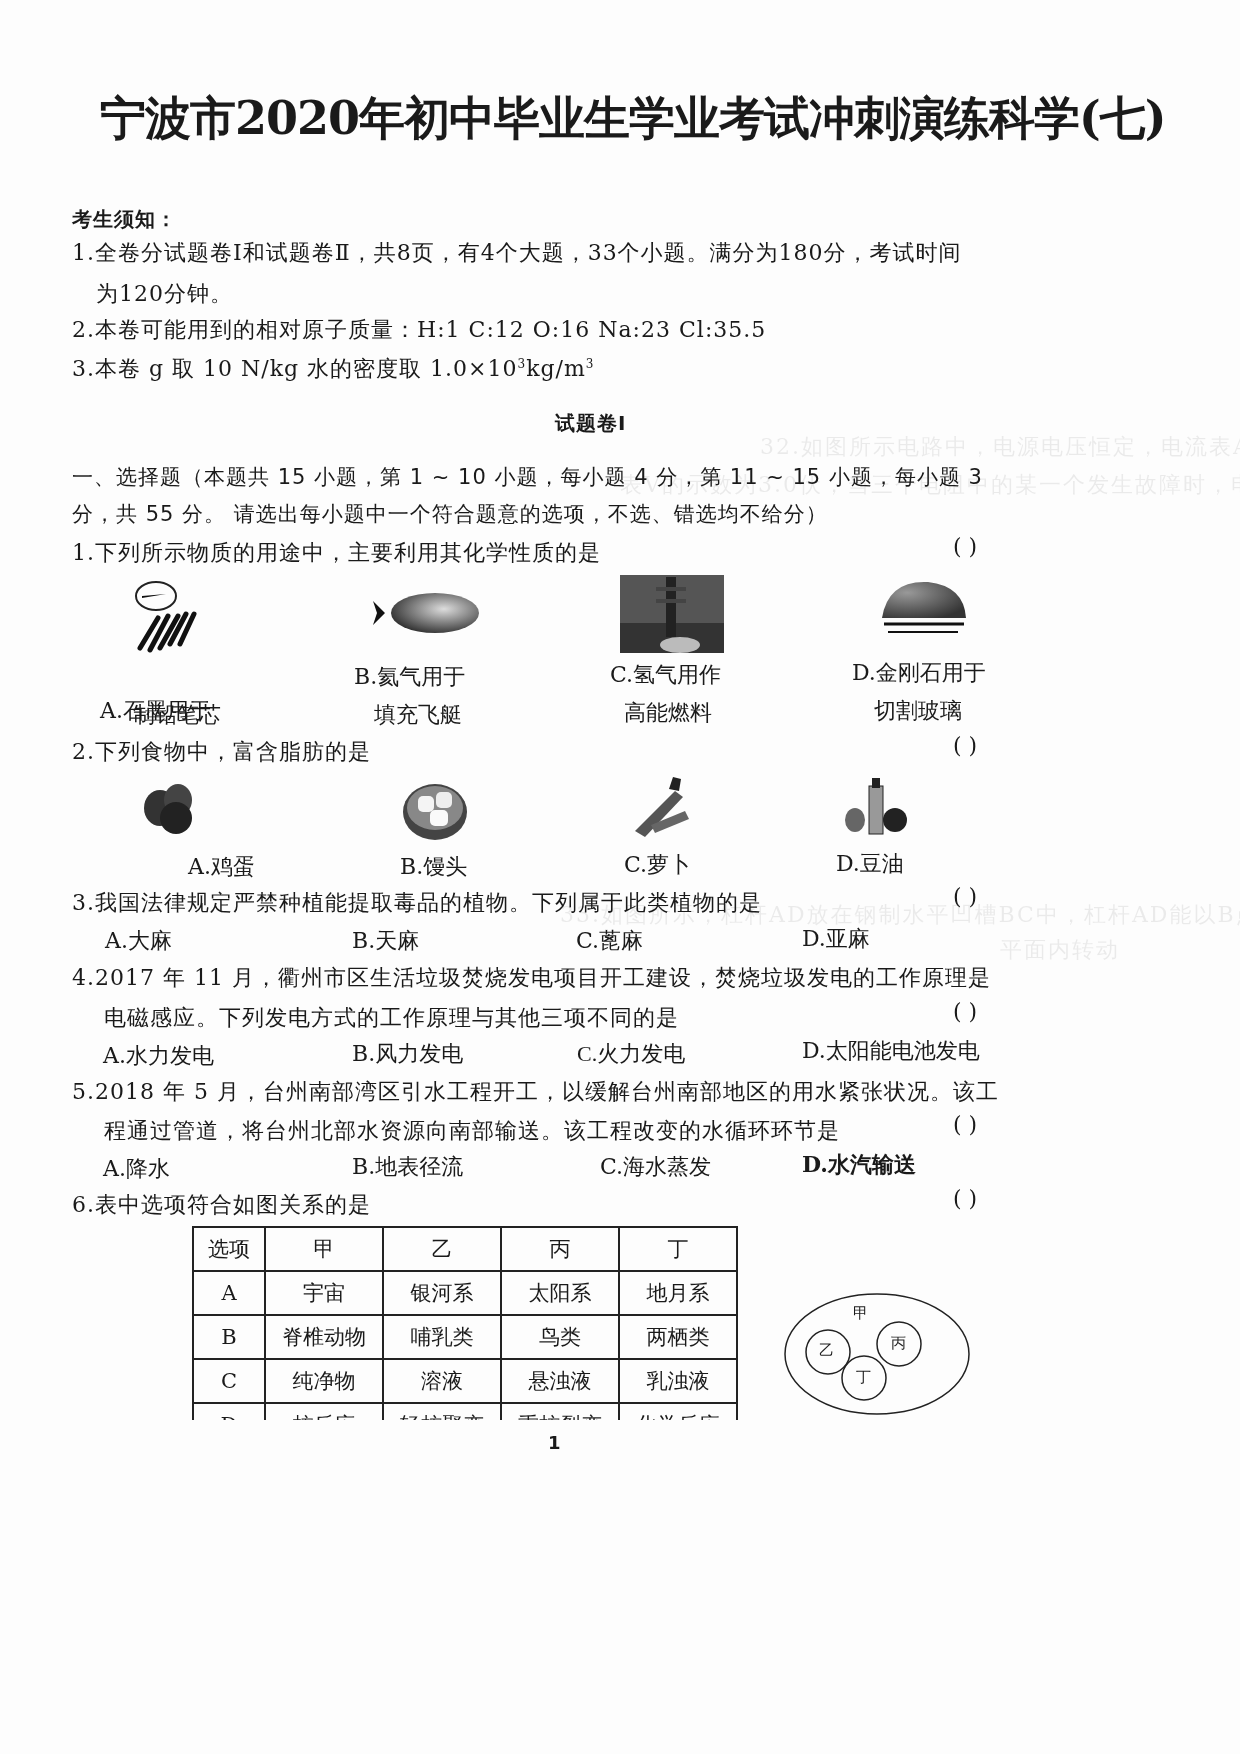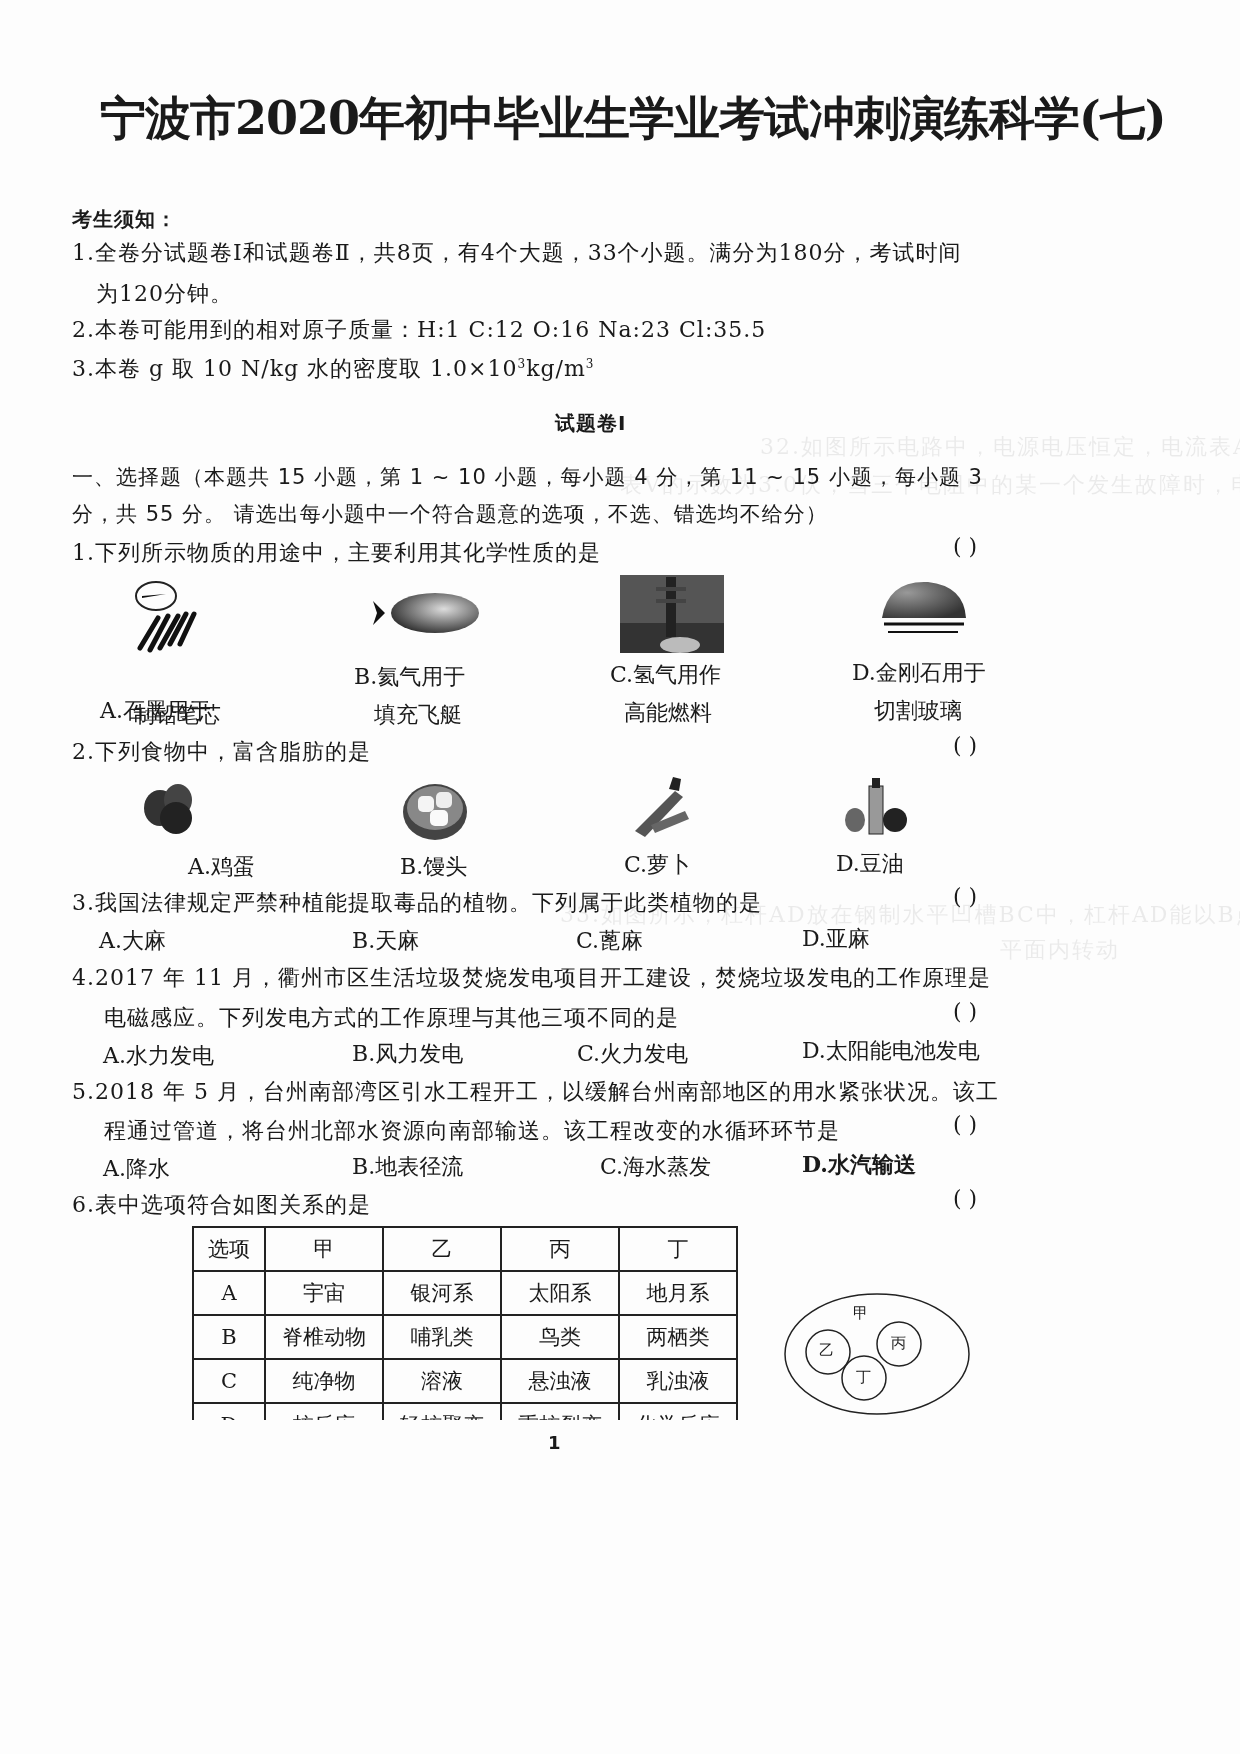--- a/index.html
+++ b/index.html
@@ -127,31 +127,31 @@
     <circle cx="52" cy="44" r="12" fill="#222"></circle>
   </svg>
 
   <div class="opt" style="left:188px; top:852px;">A.鸡蛋</div>
   <div class="opt" style="left:400px; top:852px;">B.馒头</div>
   <div class="opt" style="left:624px; top:850px;">C.萝卜</div>
   <div class="opt" style="left:836px; top:849px;">D.豆油</div>
 
   <div class="line" style="top:888px;">3.我国法律规定严禁种植能提取毒品的植物。下列属于此类植物的是</div>
   <div class="bracket" style="left:953px; top:884px;">(        )</div>
-  <div class="opt" style="left:99px; top:926px;">A.大麻</div>
+  <div class="opt" style="left:105px; top:926px;">A.大麻</div>
   <div class="opt" style="left:352px; top:926px;">B.天麻</div>
   <div class="opt" style="left:576px; top:926px;">C.蓖麻</div>
   <div class="opt" style="left:802px; top:924px;">D.亚麻</div>
 
   <div class="line" style="top:963px;">4.2017 年 11 月，衢州市区生活垃圾焚烧发电项目开工建设，焚烧垃圾发电的工作原理是</div>
   <div class="line" style="top:1003px; left:104px;">电磁感应。下列发电方式的工作原理与其他三项不同的是</div>
   <div class="bracket" style="left:953px; top:999px;">(        )</div>
   <div class="opt" style="left:103px; top:1041px;">A.水力发电</div>
   <div class="opt" style="left:352px; top:1039px;">B.风力发电</div>
-  <div class="opt" style="left:577px; top:1039px;">C.火力发电</div>
+  <div class="opt" style="left:577px; top:1039px;font-family:Liberation Serif, serif;">C.火力发电</div>
   <div class="opt" style="left:802px; top:1036px;">D.太阳能电池发电</div>
 
   <div class="line" style="top:1077px;">5.2018 年 5 月，台州南部湾区引水工程开工，以缓解台州南部地区的用水紧张状况。该工</div>
   <div class="line" style="top:1116px; left:104px;">程通过管道，将台州北部水资源向南部输送。该工程改变的水循环环节是</div>
   <div class="bracket" style="left:953px; top:1112px;">(        )</div>
   <div class="opt" style="left:103px; top:1154px;">A.降水</div>
   <div class="opt" style="left:352px; top:1152px;">B.地表径流</div>
   <div class="opt" style="left:577px; top:1152px;margin-left:23px;">C.海水蒸发</div>
   <div class="opt" style="left:802px; top:1150px;font-weight:bold;">D.水汽输送</div>
 

